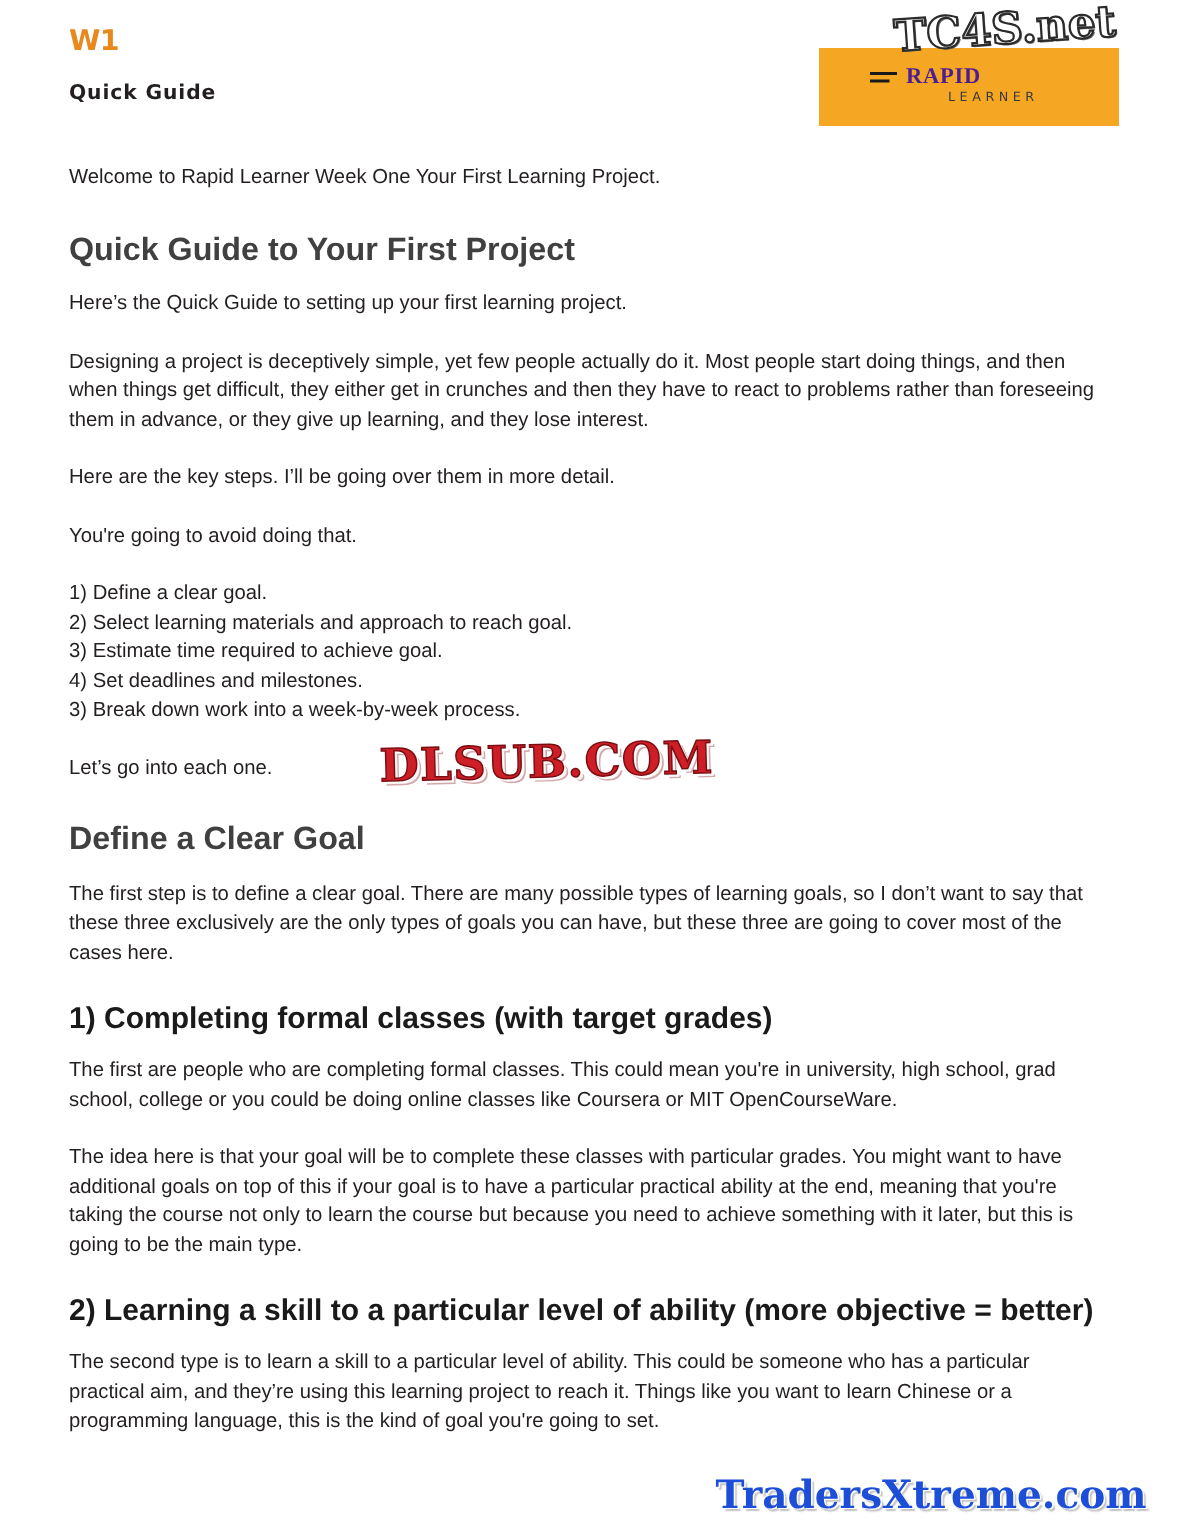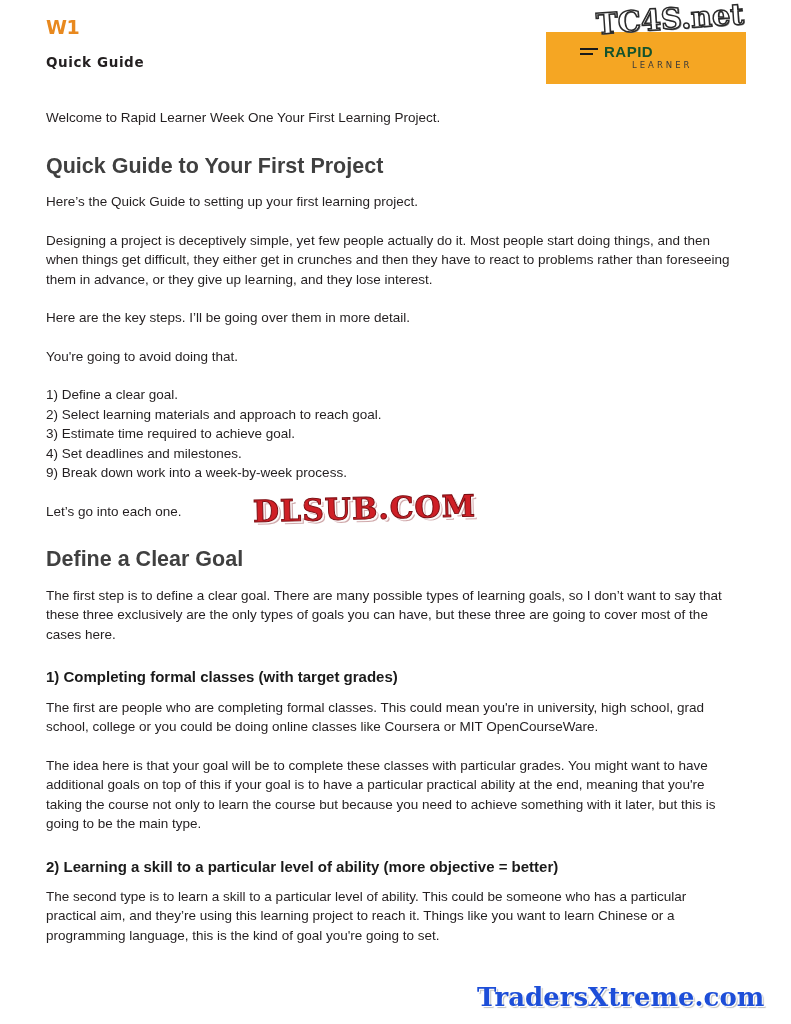--- a/index.html
+++ b/index.html
@@ -81,25 +81,25 @@
     height: 2px;
     background: #1a1a1a;
     margin-bottom: 3px;
   }
   .logo-mark span.s1 { width: 18px; }
   .logo-mark span.s2 { width: 13px; }
   .logo-rapid {
     position: absolute;
     left: 24px;
     top: 0px;
-    font-family: Liberation Sans, sans-serif;
+    font-family: Liberation Serif, serif;
     font-weight: bold;
     font-size: 15px;
     letter-spacing: 0.5px;
-    color: #14532d;
+    color: #4c1d95;
     line-height: 1;
   }
   .logo-learner {
     position: absolute;
     left: 52px;
     top: 17px;
     font-family: "DejaVu Sans", sans-serif;
     font-size: 8.5px;
     letter-spacing: 3px;
     color: #3a3a3a;
@@ -167,21 +167,21 @@
   p.tight { margin-bottom: 0; }
 
   h1.h-main {
     font-size: 21.5px;
     font-weight: bold;
     margin: 26px 0 14px 0;
     color: #404040;
     line-height: 1.15;
   }
   h2.h-sub {
-    font-size: 15px;
+    font-size: 20px;
     font-weight: bold;
     margin: 24px 0 12px 0;
     color: #1a1a1a;
     line-height: 1.15;
   }
 
   ol.steps {
     list-style: none;
     margin: 0 0 19px 0;
     padding: 0;
@@ -227,21 +227,21 @@
     <p class="para">Here’s the Quick Guide to setting up your first learning project.</p>
     <p class="para">Designing a project is deceptively simple, yet few people actually do it. Most people start doing things, and then when things get difficult, they either get in crunches and then they have to react to problems rather than foreseeing them in advance, or they give up learning, and they lose interest.</p>
     <p class="para">Here are the key steps. I’ll be going over them in more detail.</p>
     <p class="para">You're going to avoid doing that.</p>
 
     <ol class="steps">
       <li>1) Define a clear goal.</li>
       <li>2) Select learning materials and approach to reach goal.</li>
       <li>3) Estimate time required to achieve goal.</li>
       <li>4) Set deadlines and milestones.</li>
-      <li>9) Break down work into a week-by-week process.</li>
+      <li>3) Break down work into a week-by-week process.</li>
     </ol>
 
     <p class="para">Let’s go into each one.</p>
 
     <h1 class="h-main">Define a Clear Goal</h1>
     <p class="para">The first step is to define a clear goal. There are many possible types of learning goals, so I don’t want to say that these three exclusively are the only types of goals you can have, but these three are going to cover most of the cases here.</p>
 
     <h2 class="h-sub">1) Completing formal classes (with target grades)</h2>
     <p class="para">The first are people who are completing formal classes. This could mean you're in university, high school, grad school, college or you could be doing online classes like Coursera or MIT OpenCourseWare.</p>
     <p class="para">The idea here is that your goal will be to complete these classes with particular grades. You might want to have additional goals on top of this if your goal is to have a particular practical ability at the end, meaning that you're taking the course not only to learn the course but because you need to achieve something with it later, but this is going to be the main type.</p>

